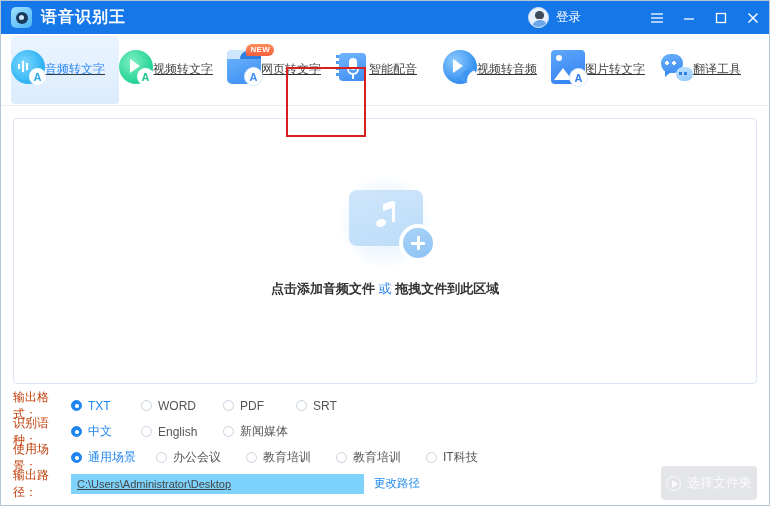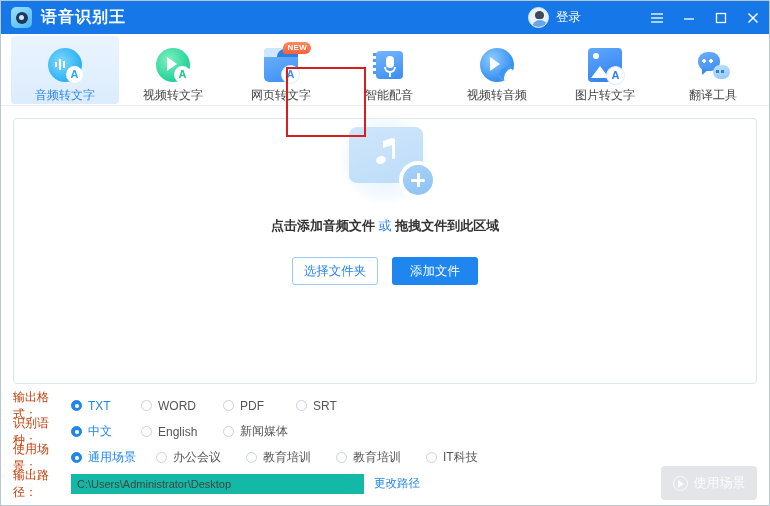--- a/index.html
+++ b/index.html
@@ -80,24 +80,25 @@
   .toolbar {
     height:72px; flex:0 0 72px;
     background:#fff;
     display:flex; align-items:center;
     position:relative;
     padding-left:10px;
     border-bottom:1px solid #eaeef3;
   }
   .tool {
     width:108px; height:68px;
-    display:flex; flex-direction:column;
-    align-items:center; justify-content:flex-end;
+    display:flex; flex-direction:row;
+    align-items:center; justify-content:flex-start;
     position:relative; border-radius:4px;
     flex:0 0 auto;
+    text-decoration:underline;
   }
   .tool.active {
     background:linear-gradient(180deg,#eaf4ff 0%,#dcecfd 100%);
   }
   .tool .ticon {
     width:34px; height:34px;
     position:relative;
     margin-bottom:5px;
   }
   .tool .tlabel {
@@ -315,21 +316,21 @@
     flex:1 1 auto;
     padding:12px 12px 0 12px;
     display:flex; flex-direction:column;
   }
   .dropzone {
     flex:0 0 266px;
     border:1px solid #dbe6f2;
     border-radius:4px;
     background:#fff;
     display:flex; flex-direction:column;
-    align-items:center; justify-content:flex-start;
+    align-items:center; justify-content:center;
   }
   .file-icon {
     width:108px; height:78px;
     position:relative; margin-bottom:20px;
   }
   .file-icon .glow {
     position:absolute; left:8px; top:-6px;
     width:92px; height:92px; border-radius:50%;
     background:radial-gradient(circle, rgba(215,234,253,0.85) 0%, rgba(230,242,254,0.45) 55%, rgba(255,255,255,0) 72%);
   }
@@ -427,25 +428,26 @@
   }
   .radio.on .dot::after {
     content:""; position:absolute;
     left:3px; top:3px; width:3.5px; height:3.5px;
     border-radius:50%; background:#fff;
   }
   .radio.on { color:#1f86f0; }
 
   .path-input {
     height:20px; width:293px;
-    background:#14b8a6;
+    background:#7dd3fc;
     border:none;
     font-size:11px; color:#444;
     padding:0 6px;
     font-family:"Liberation Sans", sans-serif;
+    text-decoration:underline;
   }
   .change-link {
     font-size:11.5px; color:#1f86f0; margin-left:10px; cursor:pointer;
   }
   .start-btn {
     position:absolute; right:12px; bottom:6px;
     width:96px; height:34px;
     border-radius:4px;
     background:#e3e5e8; color:#fbfbfb;
     display:flex; align-items:center; justify-content:center;
@@ -582,24 +584,20 @@
           </div>
         <div class="plus"></div>
       </div>
 
       <div class="dz-text">
         <span>点击添加音频文件</span>
         <span class="or">或</span>
         <span>拖拽文件到此区域</span>
       </div>
 
-      <div class="dz-buttons">
-        <div class="btn-outline">选择文件夹</div>
-        <div class="btn-primary">添加文件</div>
-      </div>
 
       <div class="dz-support">
       </div>
     </div>
   </div>
 
   <div class="settings">
 
     <div class="srow">
       <div class="slabel">输出格式：</div>
@@ -662,16 +660,16 @@
     </div>
 
     <div class="srow">
       <div class="slabel">输出路径：</div>
       <input class="path-input" type="text" readonly="" value="C:\Users\Administrator\Desktop" style="">
       <div class="change-link">更改路径</div>
     </div>
 
     <div class="start-btn">
       <div class="play-ic"></div>
-      <span>使用场景</span>
+      <span>选择文件夹</span>
     </div>
   </div>
 </div>
 
 </body></html>

